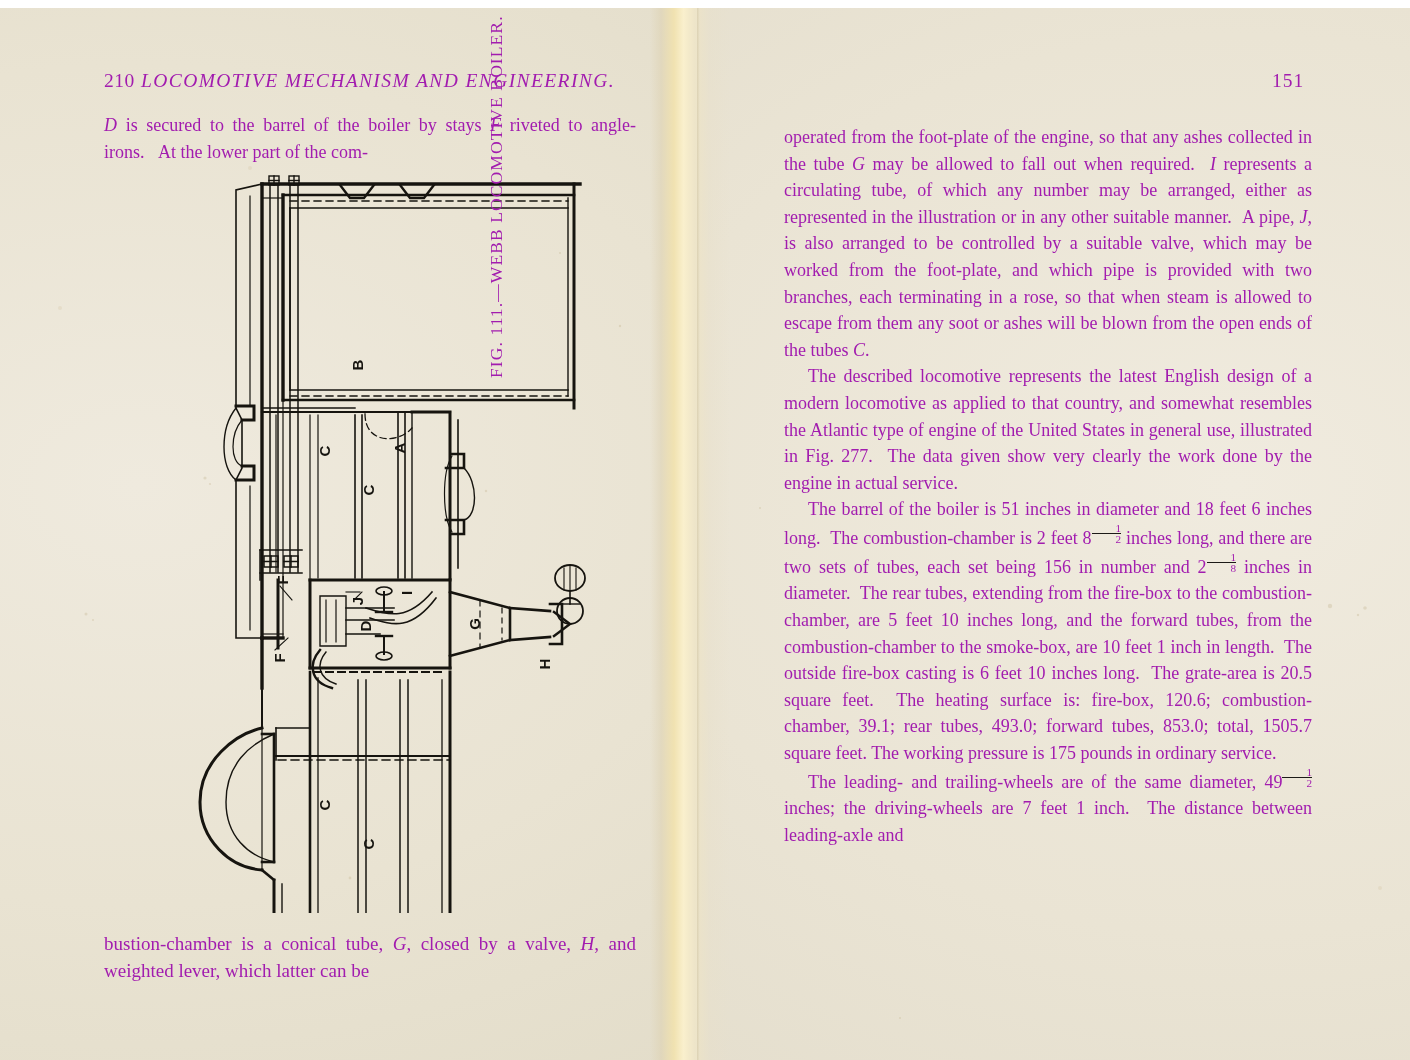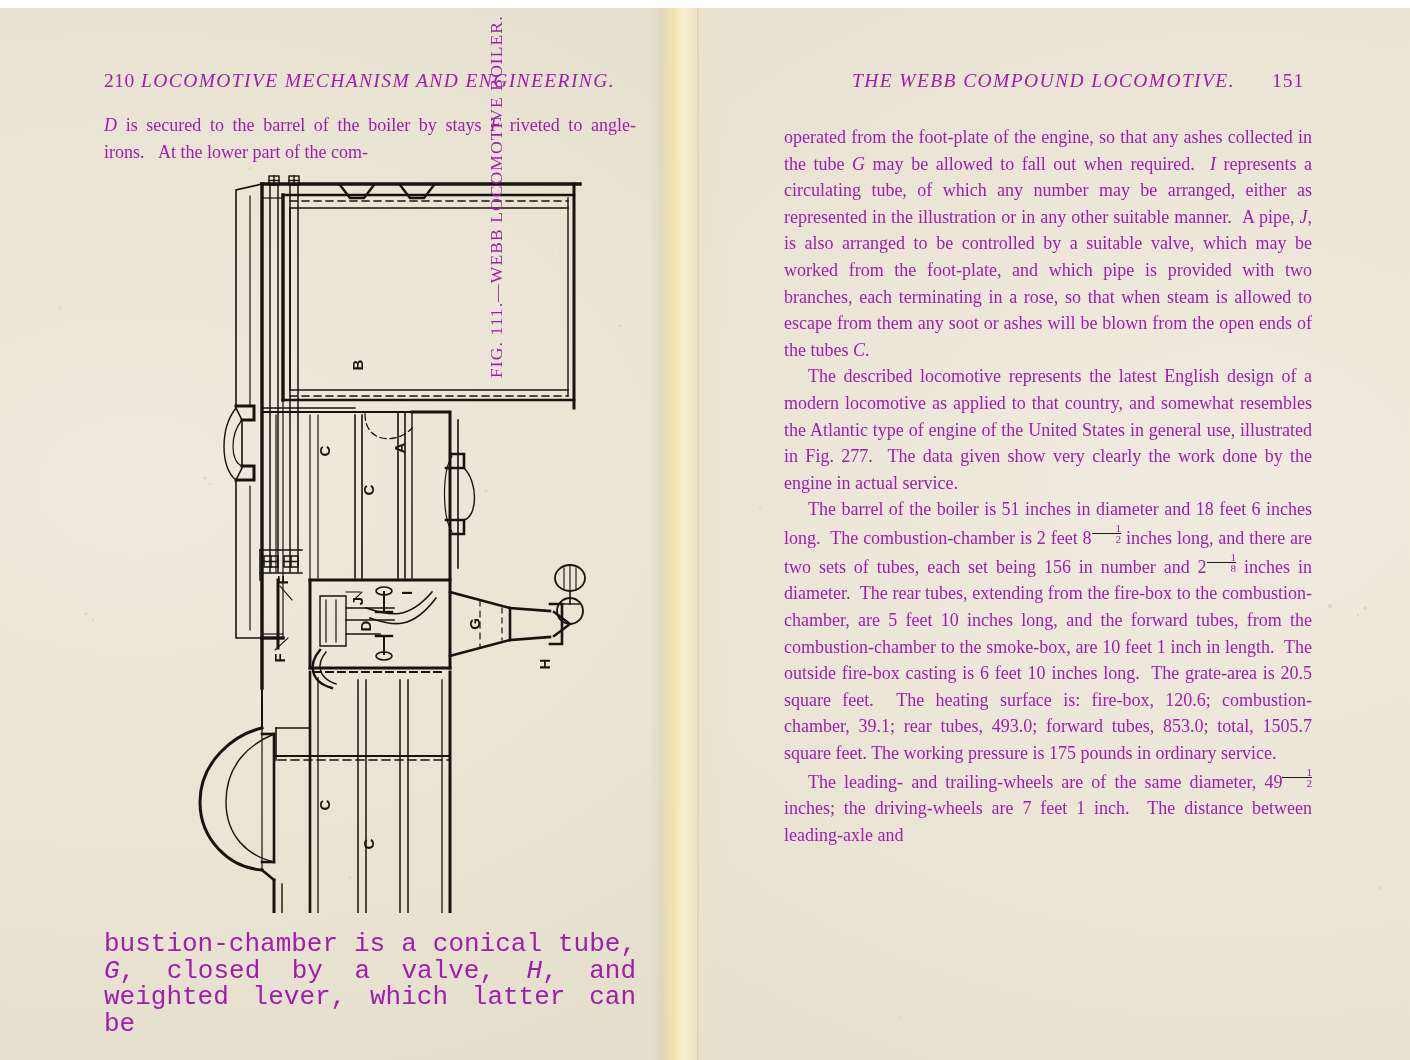--- a/index.html
+++ b/index.html
@@ -115,24 +115,23 @@
     line-height: 0.92;
     vertical-align: baseline;
   }
   .frac sub { border-top: 1px solid #1c1a17; }
 
   #left-bottom {
     position: absolute;
     left: 104px;
     top: 923px;
     width: 532px;
-    font-size: 26px;
+    font-size: 19px;
     line-height: 26.6px;
     text-align: justify;
-    font-family: Liberation Mono, monospace;
   }
 
   
   #figure {
     position: absolute;
     left: 150px;
     top: 160px;
     width: 450px;
     height: 745px;
   }
@@ -392,23 +391,20 @@
       </g>
     </svg>
   </div>
 
   <div id="fig-caption">FIG. 111.—WEBB LOCOMOTIVE BOILER.</div>
 
   <div id="left-bottom">
     <p class="para">bustion-chamber is a conical tube, <em class="lbl">G</em>, closed by a valve, <em class="lbl">H</em>, and weighted lever, which latter can be</p>
   </div>
 
-  <div class="running-head" id="rh-right">
-    <span class="rh-title">THE WEBB COMPOUND LOCOMOTIVE.</span>
-  </div>
   <div id="folio-right">151</div>
 
   <div class="page-col" id="right-col">
     <p class="para">operated from the foot-plate of the engine, so that any ashes collected in the tube <em class="lbl">G</em> may be allowed to fall out when required.&nbsp; <em class="lbl">I</em> represents a circulating tube, of which any number may be arranged, either as represented in the illustration or in any other suitable manner.&nbsp;&nbsp;A pipe, <em class="lbl">J</em>, is also arranged to be controlled by a suitable valve, which may be worked from the foot-plate, and which pipe is provided with two branches, each terminating in a rose, so that when steam is allowed to escape from them any soot or ashes will be blown from the open ends of the tubes <em class="lbl">C</em>.</p>
     <p class="para">The described locomotive represents the latest English design of a modern locomotive as applied to that country, and somewhat resembles the Atlantic type of engine of the United States in general use, illustrated in Fig. 277.&nbsp;&nbsp;The data given show very clearly the work done by the engine in actual service.</p>
     <p class="para">The barrel of the boiler is 51 inches in diameter and 18 feet 6 inches long.&nbsp;&nbsp;The combustion-chamber is 2 feet 8<span class="frac"><sup>1</sup><sub>2</sub></span> inches long, and there are two sets of tubes, each set being 156 in number and 2<span class="frac"><sup>1</sup><sub>8</sub></span> inches in diameter.&nbsp;&nbsp;The rear tubes, extending from the fire-box to the combustion-chamber, are 5 feet 10 inches long, and the forward tubes, from the combustion-chamber to the smoke-box, are 10 feet 1 inch in length.&nbsp;&nbsp;The outside fire-box casting is 6 feet 10 inches long.&nbsp;&nbsp;The grate-area is 20.5 square feet.&nbsp;&nbsp;The heating surface is: fire-box, 120.6; combustion-chamber, 39.1; rear tubes, 493.0; forward tubes, 853.0; total, 1505.7 square feet. The working pressure is 175 pounds in ordinary service.</p>
     <p class="para">The leading- and trailing-wheels are of the same diameter, 49<span class="frac"><sup>1</sup><sub>2</sub></span> inches; the driving-wheels are 7 feet 1 inch.&nbsp;&nbsp;The distance between leading-axle and</p>
   </div>
 
 </div>

